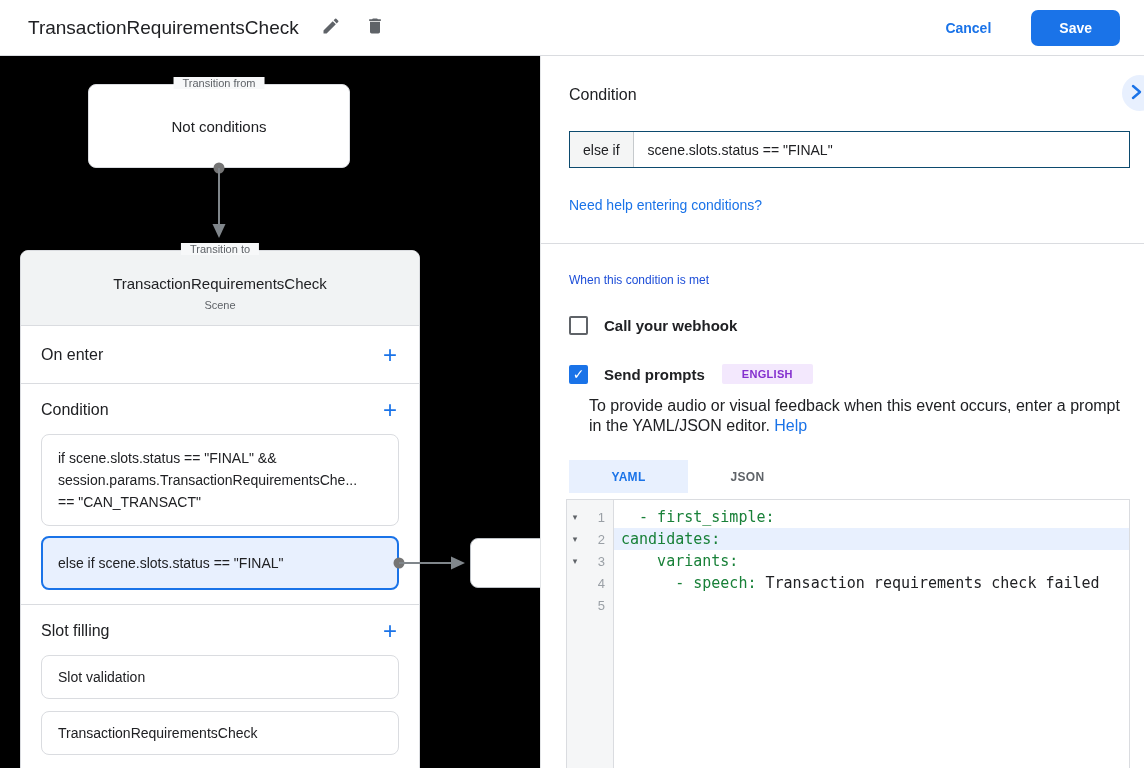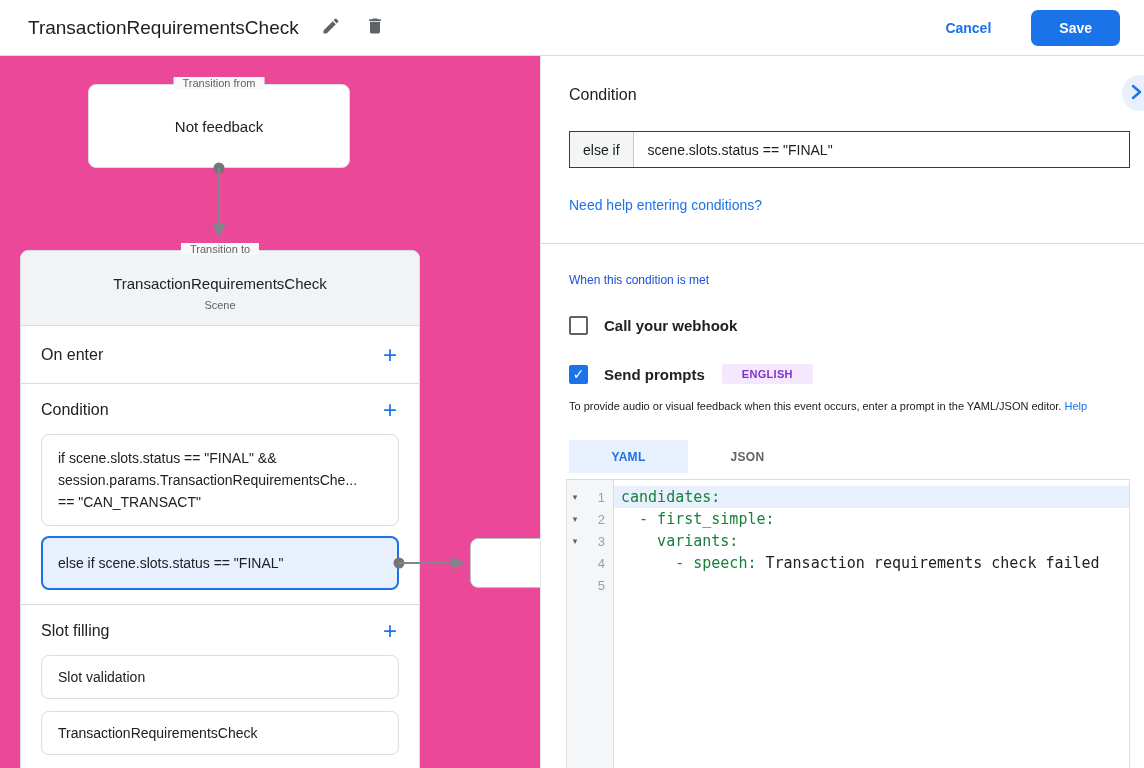--- a/index.html
+++ b/index.html
@@ -25,21 +25,21 @@
     font-family:inherit; margin-right:40px; cursor:pointer;
   }
   .save-btn {
     background:#1a73e8; color:#fff; border:none; border-radius:7px;
     font-weight:700; font-size:14px; font-family:inherit; padding:0 28px; height:36px; cursor:pointer;
   }
 
   
   .main { display:flex; height:712px; }
   .canvas {
-    width:540px; flex:none; background:#ec4899; position:relative; overflow:hidden;
+    width:540px; flex:none; background:#000000; position:relative; overflow:hidden;
   }
   .panel {
     flex:1; background:#fff; position:relative; border-left:1px solid #e4e6e8;
   }
 
   
   .tf-box {
     position:absolute; left:88px; top:28px; width:262px; height:84px;
     background:#fff; border:1px solid #dadce0; border-radius:8px;
     display:flex; align-items:center; justify-content:center;
@@ -131,21 +131,21 @@
   .checkbox {
     width:19px; height:19px; border:2px solid #5f6368; border-radius:2px; background:#fff;
     cursor:pointer; flex:none; display:flex; align-items:center; justify-content:center;
   }
   .checkbox.checked { background:#1a73e8; border-color:#1a73e8; color:#fff; font-size:14px; }
   .check-label { margin-left:16px; font-size:15px; font-weight:700; color:#202124; }
   .lang-badge {
     margin-left:17px; background:#f3e8fd; color:#8430ce; font-size:11px; font-weight:700;
     padding:4px 20px; border-radius:2px; letter-spacing:0.3px;
   }
-  .description { margin-top:12px; font-size:11px; line-height:20px; color:#202124; max-width:562px; }
+  .description { margin-top:12px; font-size:16px; line-height:20px; color:#202124; max-width:562px;margin-left:20px; }
   .inline-link { color:#1a73e8; text-decoration:none; cursor:pointer; }
 
   .tabs { margin-top:24px; display:flex; }
   .tab {
     width:119px; height:33px; border:none; background:none; cursor:pointer;
     font-family:inherit; font-size:12px; font-weight:700; letter-spacing:0.3px; color:#5f6368;
   }
   .tab.selected { background:#e8f0fe; color:#1a73e8; }
 
   .editor {
@@ -190,21 +190,21 @@
   <button class="cancel-btn">Cancel</button>
   <button class="save-btn">Save</button>
 </header>
 
 <div class="main">
 
   <div class="canvas">
 
     <div class="tf-box">
       <span class="node-legend">Transition from</span>
-      <span class="tf-content">Not feedback</span>
+      <span class="tf-content">Not conditions</span>
     </div>
 
     <svg class="down-arrow" width="24" height="80" viewBox="0 0 24 80">
       <circle cx="12" cy="6" r="5.5" fill="#757575"></circle>
       <line x1="12" y1="6" x2="12" y2="64" stroke="#80868b" stroke-width="2"></line>
       <polygon points="5.5,62 18.5,62 12,76" fill="#80868b"></polygon>
     </svg>
 
     <div class="scene-card">
       <span class="node-legend">Transition to</span>
@@ -315,22 +315,22 @@
           <div class="gutter-row">
               <span class="fold"></span>
               <span class="lnum">4</span>
             </div>
           <div class="gutter-row">
               <span class="fold"></span>
               <span class="lnum">5</span>
             </div>
         </div>
         <div class="editor-code">
+          <div class="code-line"><span class="yaml-key">  - first_simple:</span><span class="yaml-value"></span></div>
           <div class="code-line highlighted"><span class="yaml-key">candidates:</span><span class="yaml-value"></span></div>
-          <div class="code-line"><span class="yaml-key">  - first_simple:</span><span class="yaml-value"></span></div>
           <div class="code-line"><span class="yaml-key">    variants:</span><span class="yaml-value"></span></div>
           <div class="code-line"><span class="yaml-key">      - speech:</span><span class="yaml-value"> Transaction requirements check failed</span></div>
           <div class="code-line"><span class="yaml-key"></span><span class="yaml-value"></span></div>
         </div>
       </div>
     </div>
   </div>
 </div>
 
 </body></html>

